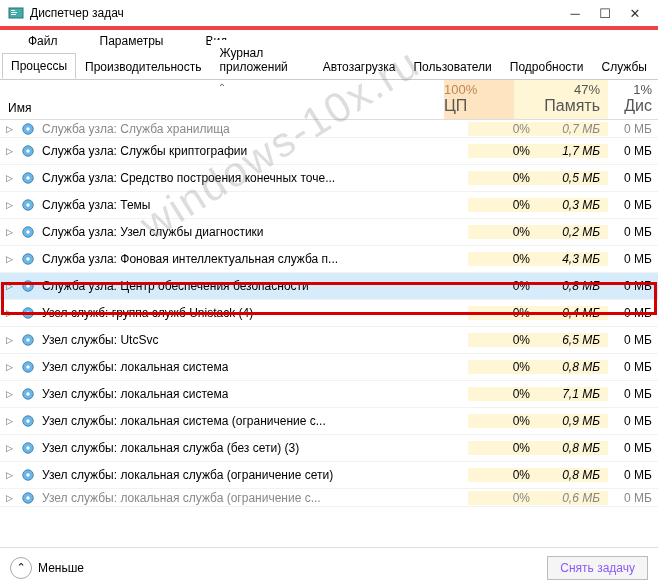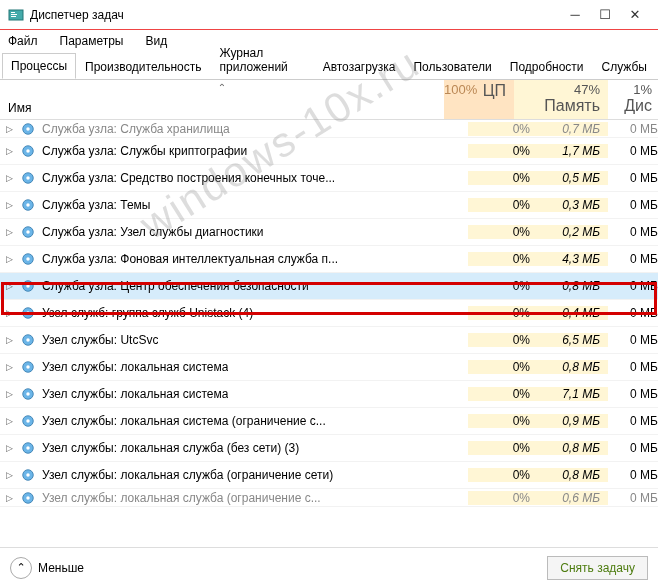--- a/index.html
+++ b/index.html
@@ -1,55 +1,55 @@
 <!DOCTYPE html>
 <html><head>
 <meta charset="utf-8">
 <style>
 * { box-sizing: border-box; margin: 0; padding: 0; }
 body { font-family: "Segoe UI", Tahoma, sans-serif; font-size: 12px; color: #000; background: #fff; width: 658px; height: 587px; overflow: hidden; position: relative; }
-.titlebar { height: 30px; display: flex; align-items: center; padding: 0 8px; border-bottom: 1px solid #ef4444; }
+.titlebar { height: 30px; display: flex; align-items: center; padding: 0 8px; border-bottom: 4px solid #ef4444; }
 .titlebar .icon { width: 16px; height: 16px; margin-right: 6px; }
 .titlebar .title { flex: 1; font-size: 12px; }
 .winbtns { display: flex; }
 .winbtn { width: 30px; height: 30px; display: flex; align-items: center; justify-content: center; font-size: 13px; color: #333; cursor: default; }
 .menubar { height: 22px; display: flex; align-items: center; padding: 0 4px; gap: 14px; font-size: 12px; }
-.menuitem { padding: 1px 4px; }
+.menuitem { padding: 1px 4px; margin-left: 20px; }
 .tabs { height: 28px; display: flex; align-items: flex-end; border-bottom: 1px solid #ccc; padding: 0 2px; gap: 0; font-size: 12px; }
 .tab { padding: 5px 8px; border: 1px solid transparent; border-bottom: none; position: relative; top: 0; background: #fff; }
 .tab.active { border-color: #ccc; border-bottom: 1px solid #fff; }
 .headerrow { display: flex; height: 40px; border-bottom: 1px solid #ddd; align-items: stretch; }
 .col-name { flex: 1; display: flex; flex-direction: column; justify-content: flex-end; padding: 0 8px 4px 8px; position: relative; }
 .col-name .sort { position: absolute; top: 2px; left: 50%; transform: translateX(-50%); font-size: 10px; color: #666; }
 .col-state { width: 80px; display: flex; align-items: flex-end; padding: 0 8px 4px 0; justify-content: flex-start; }
-.col-cpu { width: 70px; text-align: left; padding: 2px 8px 4px 0; display: flex; flex-direction: row; justify-content: space-between; background: #ffe4c2; }
+.col-cpu { width: 70px; text-align: left; padding: 2px 8px 4px 0; display: flex; flex-direction: column; justify-content: space-between; background: #ffe4c2; }
 .col-mem { width: 94px; text-align: right; padding: 2px 8px 4px 0; display: flex; flex-direction: column; justify-content: space-between; background: #fff6d5; }
 .col-disk { width: 50px; text-align: right; padding: 2px 6px 4px 0; display: flex; flex-direction: column; justify-content: space-between; overflow: hidden; }
 .hdr-pct { font-size: 13px; color: #555; }
 .hdr-lab { font-size: 16px; color: #555; }
 .col-cpu .hdr-pct { color: #b85; font-weight: 500; }
 .rows { height: 416px; overflow: hidden; }
 .row { display: flex; height: 27px; align-items: center; border-bottom: 1px solid #f2f2f2; }
 .row .cell-name { flex: 1; display: flex; align-items: center; padding-left: 6px; overflow: hidden; white-space: nowrap; }
 .row .expander { width: 12px; font-size: 9px; color: #666; margin-right: 2px; }
 .row .picon { width: 16px; height: 16px; margin-right: 6px; display: flex; align-items: center; justify-content: center; }
 .row .pname { overflow: hidden; text-overflow: ellipsis; }
 .row .cell-state { width: 80px; }
 .row .cell-cpu { width: 70px; text-align: right; padding-right: 8px; background: #fff6d5; }
 .row .cell-mem { width: 70px; text-align: right; padding-right: 8px; background: #fff6d5; font-style: italic; }
-.row .cell-disk { width: 50px; text-align: right; overflow: hidden; }
+.row .cell-disk { width: 50px; text-align: right; padding-right: 6px; overflow: hidden; }
 .row.cut { height: 18px; overflow: hidden; color: #888; }
 .row.sel { background: #d6ecfb; }
 .row.sel .cell-cpu, .row.sel .cell-mem { background: #d6ecfb; }
 .hlbox { position: absolute; border: 3px solid #d40000; left: 1px; right: 1px; top: 282px; height: 33px; pointer-events: none; }
 .watermark { position: absolute; top: 120px; left: 120px; font-size: 42px; color: rgba(120,120,120,0.25); transform: rotate(-32deg); pointer-events: none; font-weight: 300; letter-spacing: 2px; }
 .footer { position: absolute; bottom: 0; left: 0; right: 0; height: 40px; border-top: 1px solid #ddd; display: flex; align-items: center; padding: 0 10px; justify-content: space-between; background: #fff; }
 .fewer { display: flex; align-items: center; gap: 6px; font-size: 12px; }
 .circlebtn { width: 22px; height: 22px; border: 1px solid #aaa; border-radius: 50%; display: flex; align-items: center; justify-content: center; font-size: 11px; }
-.endbtn { border: 1px solid #bbb; padding: 4px 12px; font-size: 12px; background: #f5f5f5; color: #4d7c0f; margin-left: 44px; }
+.endbtn { border: 1px solid #bbb; padding: 4px 12px; font-size: 12px; background: #f5f5f5; color: #8b5cf6; margin-left: 44px; }
 svg.gear { width: 14px; height: 14px; }
 </style>
 </head>
 <body>
 
 <div class="titlebar">
   <span class="icon">
     <svg viewBox="0 0 16 16">
         <rect x="1" y="3" width="14" height="10" fill="#4aa" stroke="#277" stroke-width="1"></rect>
         <rect x="3" y="5" width="4" height="1" fill="#fff"></rect>

